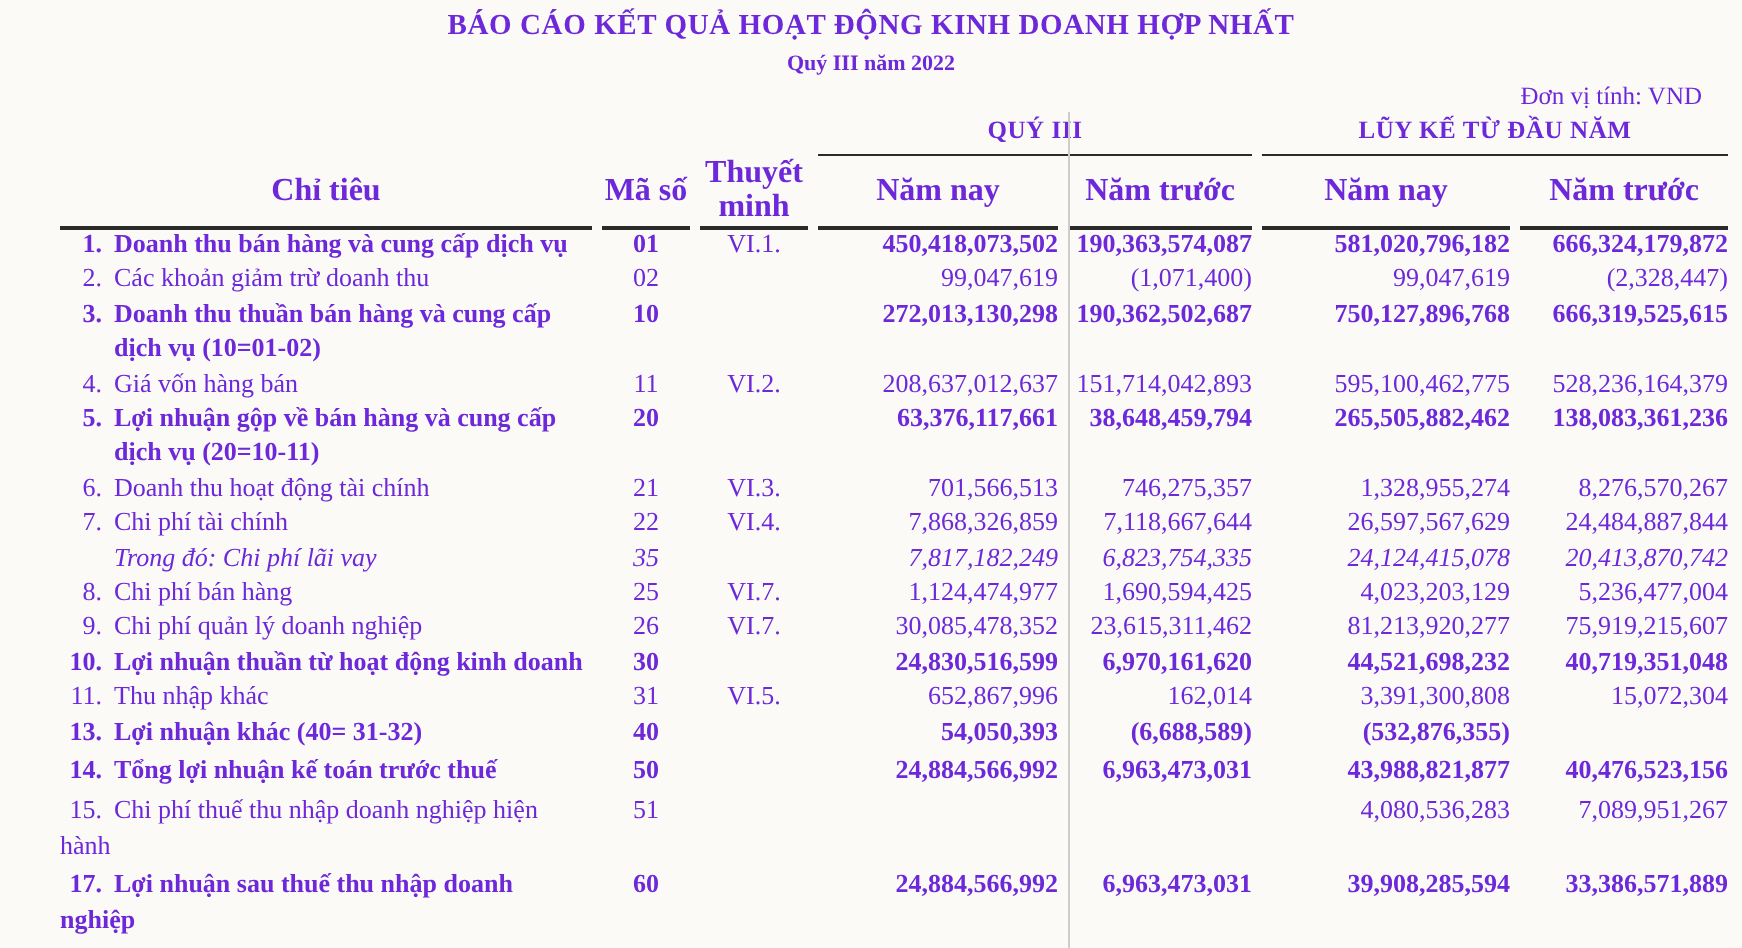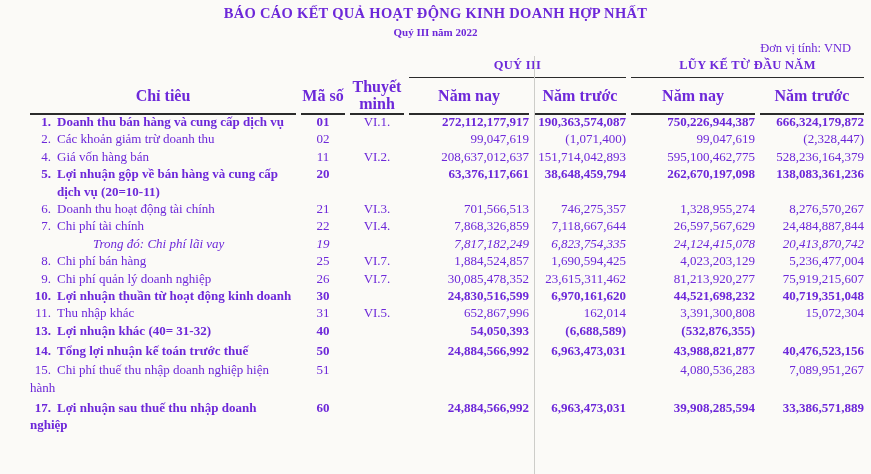--- a/index.html
+++ b/index.html
@@ -89,50 +89,59 @@
       <div class="colhead">Năm trước</div>
       <div class="colhead">Năm nay</div>
       <div class="colhead">Năm trước</div>
     </div>
 
     <div class="tbody">
         <div class="trow bold">
           <div class="cell-label"><div class="no">1.</div><div class="labtext" style="display: inline;">Doanh thu bán hàng và cung cấp dịch vụ</div></div>
           <div class="cell-code">01</div>
           <div class="cell-note">VI.1.</div>
-          <div class="cell-num">272,112,177,917</div>
+          <div class="cell-num">450,418,073,502</div>
           <div class="cell-num">190,363,574,087</div>
-          <div class="cell-num">750,226,944,387</div>
+          <div class="cell-num">581,020,796,182</div>
           <div class="cell-num">666,324,179,872</div>
         </div>
         <div class="trow normal">
           <div class="cell-label"><div class="no">2.</div><div class="labtext" style="display: inline;">Các khoản giảm trừ doanh thu</div></div>
           <div class="cell-code">02</div>
           <div class="cell-note"></div>
           <div class="cell-num">99,047,619</div>
           <div class="cell-num">(1,071,400)</div>
           <div class="cell-num">99,047,619</div>
           <div class="cell-num">(2,328,447)</div>
+        </div>
+        <div class="trow bold">
+          <div class="cell-label"><div class="no">3.</div><div class="labtext" style="display: inline;">Doanh thu thuần bán hàng và cung cấp</div><div class="lab2">dịch vụ (10=01-02)</div></div>
+          <div class="cell-code">10</div>
+          <div class="cell-note"></div>
+          <div class="cell-num">272,013,130,298</div>
+          <div class="cell-num">190,362,502,687</div>
+          <div class="cell-num">750,127,896,768</div>
+          <div class="cell-num">666,319,525,615</div>
         </div>
         <div class="trow normal">
           <div class="cell-label"><div class="no">4.</div><div class="labtext" style="display: inline;">Giá vốn hàng bán</div></div>
           <div class="cell-code">11</div>
           <div class="cell-note">VI.2.</div>
           <div class="cell-num">208,637,012,637</div>
           <div class="cell-num">151,714,042,893</div>
           <div class="cell-num">595,100,462,775</div>
           <div class="cell-num">528,236,164,379</div>
         </div>
         <div class="trow bold">
           <div class="cell-label"><div class="no">5.</div><div class="labtext" style="display: inline;">Lợi nhuận gộp về bán hàng và cung cấp</div><div class="lab2">dịch vụ (20=10-11)</div></div>
           <div class="cell-code">20</div>
           <div class="cell-note"></div>
           <div class="cell-num">63,376,117,661</div>
           <div class="cell-num">38,648,459,794</div>
-          <div class="cell-num">262,670,197,098</div>
+          <div class="cell-num">265,505,882,462</div>
           <div class="cell-num">138,083,361,236</div>
         </div>
         <div class="trow normal">
           <div class="cell-label"><div class="no">6.</div><div class="labtext" style="display: inline;">Doanh thu hoạt động tài chính</div></div>
           <div class="cell-code">21</div>
           <div class="cell-note">VI.3.</div>
           <div class="cell-num">701,566,513</div>
           <div class="cell-num">746,275,357</div>
           <div class="cell-num">1,328,955,274</div>
           <div class="cell-num">8,276,570,267</div>
@@ -140,33 +149,33 @@
         <div class="trow normal">
           <div class="cell-label"><div class="no">7.</div><div class="labtext" style="display: inline;">Chi phí tài chính</div></div>
           <div class="cell-code">22</div>
           <div class="cell-note">VI.4.</div>
           <div class="cell-num">7,868,326,859</div>
           <div class="cell-num">7,118,667,644</div>
           <div class="cell-num">26,597,567,629</div>
           <div class="cell-num">24,484,887,844</div>
         </div>
         <div class="trow italic">
-          <div class="cell-label"><div class="no"></div><div class="labtext" style="display: inline; margin-left: 36px;">Trong đó: Chi phí lãi vay</div></div>
-          <div class="cell-code">19</div>
+          <div class="cell-label"><div class="no"></div><div class="labtext" style="display: inline;">Trong đó: Chi phí lãi vay</div></div>
+          <div class="cell-code">35</div>
           <div class="cell-note"></div>
           <div class="cell-num">7,817,182,249</div>
           <div class="cell-num">6,823,754,335</div>
           <div class="cell-num">24,124,415,078</div>
           <div class="cell-num">20,413,870,742</div>
         </div>
         <div class="trow normal">
           <div class="cell-label"><div class="no">8.</div><div class="labtext" style="display: inline;">Chi phí bán hàng</div></div>
           <div class="cell-code">25</div>
           <div class="cell-note">VI.7.</div>
-          <div class="cell-num">1,884,524,857</div>
+          <div class="cell-num">1,124,474,977</div>
           <div class="cell-num">1,690,594,425</div>
           <div class="cell-num">4,023,203,129</div>
           <div class="cell-num">5,236,477,004</div>
         </div>
         <div class="trow normal">
           <div class="cell-label"><div class="no">9.</div><div class="labtext" style="display: inline;">Chi phí quản lý doanh nghiệp</div></div>
           <div class="cell-code">26</div>
           <div class="cell-note">VI.7.</div>
           <div class="cell-num">30,085,478,352</div>
           <div class="cell-num">23,615,311,462</div>

